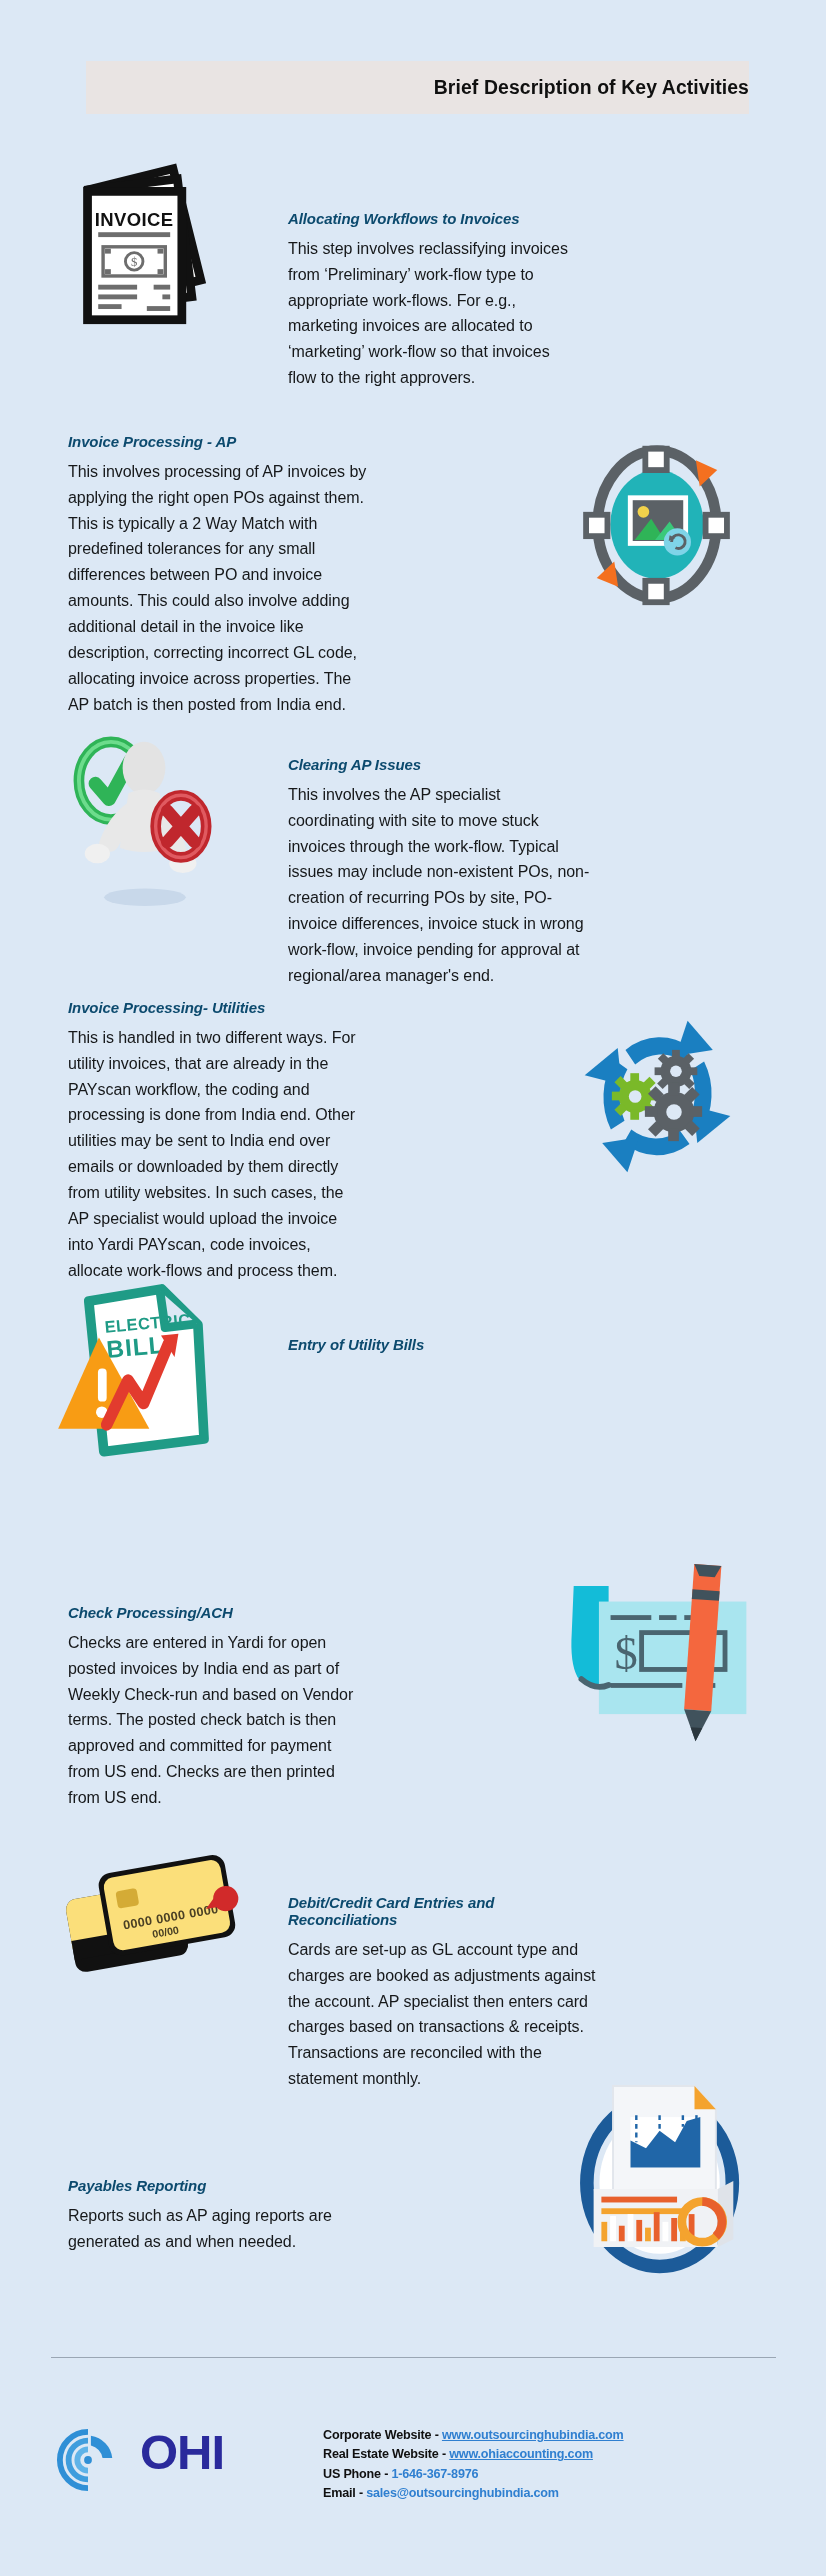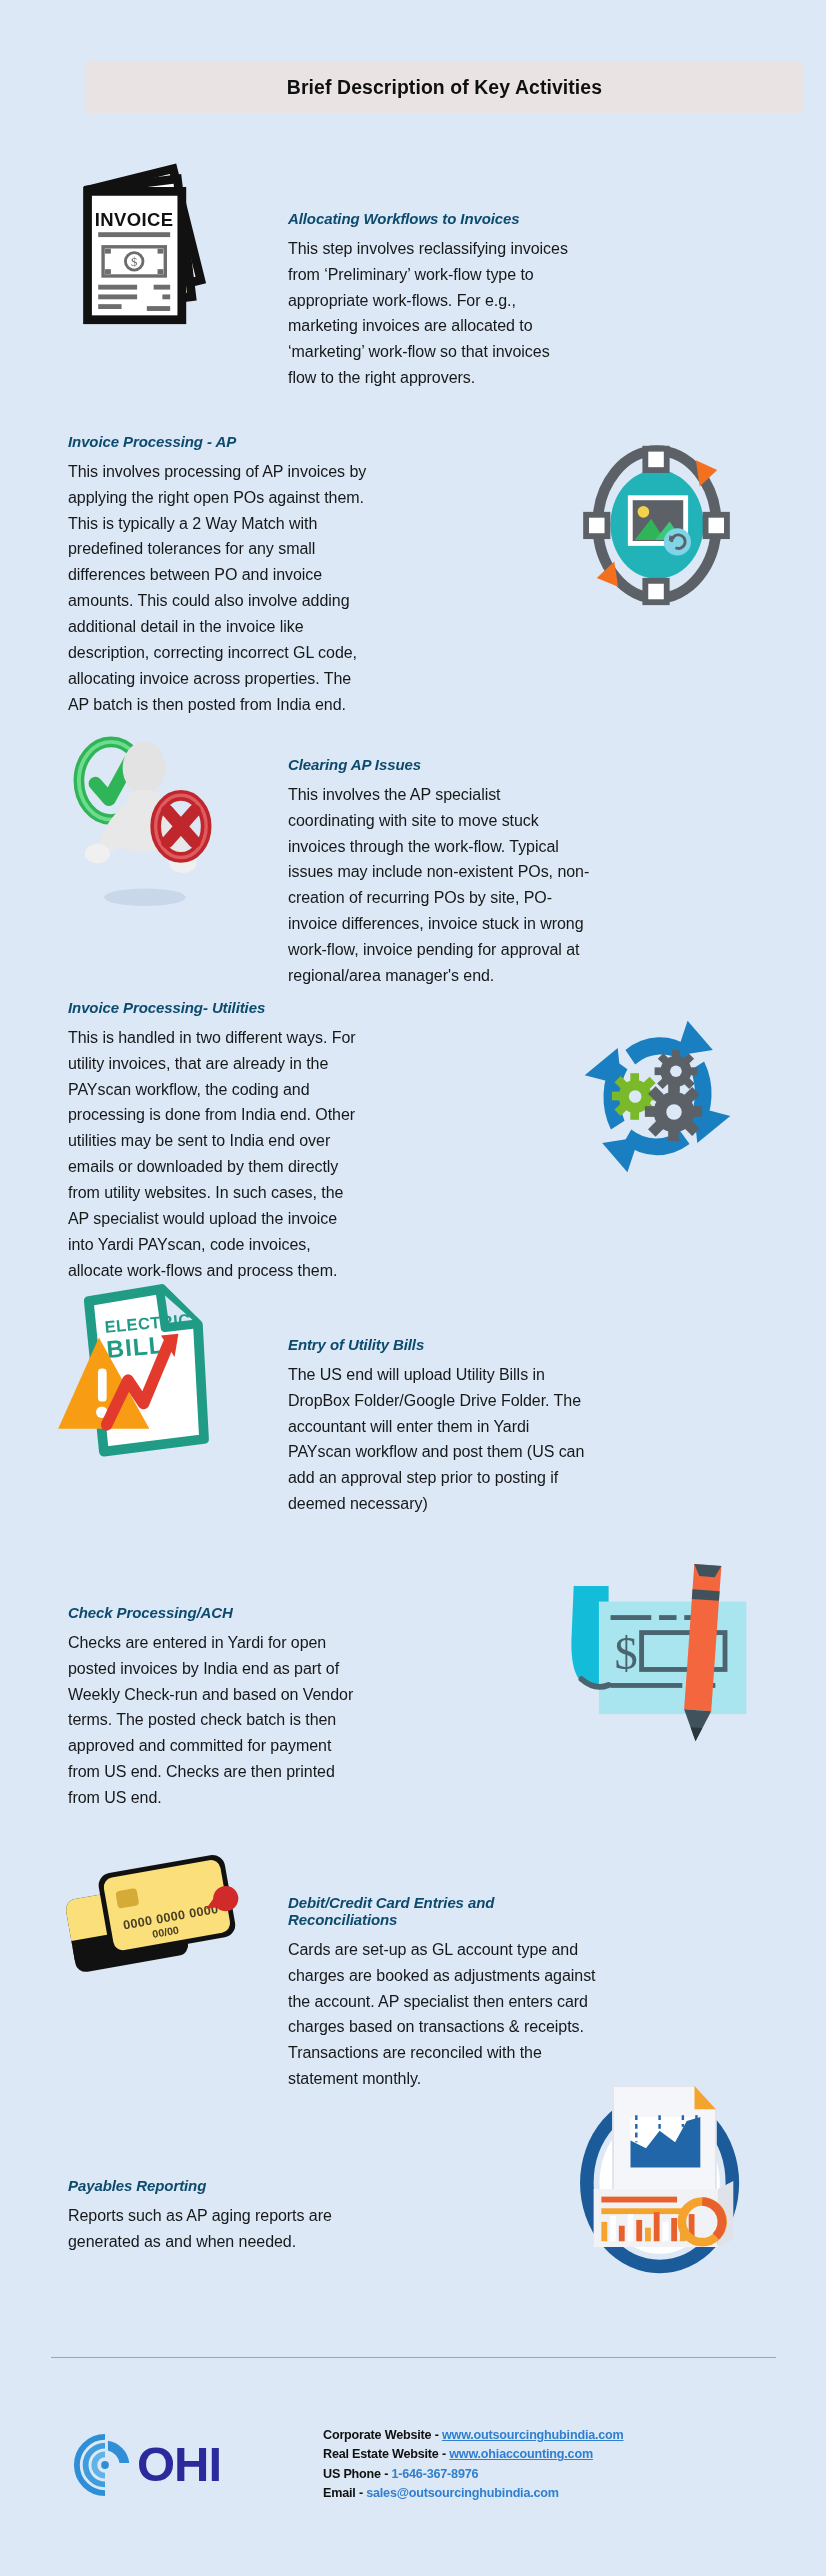--- a/index.html
+++ b/index.html
@@ -8,23 +8,23 @@
     background:#dce8f5;
     font-family:"Liberation Sans", sans-serif;
     color:#1a1a1a;
     overflow:hidden;
     position:relative;
   }
   .page { position:relative; width:826px; height:2576px; }
 
   
   .header-band {
-    position:absolute; left:86px; top:61px; width:717px; height:53px;
+    position:absolute; left:86px; top:61px; width:663px; height:53px;
     background:#e9e4e3;
-    display:flex; align-items:center; justify-content:center;
+    display:flex; align-items:center; justify-content:flex-end;
   }
   .header-title {
     font-size:19.4px; font-weight:bold; letter-spacing:0.1px;
     color:#101010; font-family:"Liberation Sans", sans-serif;
   }
 
   
   .section { position:absolute; }
   .sec-text { position:absolute; }
   .sec-title {
@@ -36,22 +36,22 @@
     letter-spacing:-0.05px;
   }
   .art { position:absolute; }
 
   
   .footer-rule {
     position:absolute; left:51px; top:2357px; width:725px; height:1px;
     background:#9aa6b4;
   }
   .footer { position:absolute; left:0; top:2372px; width:826px; height:194px; }
-  .logo-wrap { position:absolute; left:73px; top:56px; width:204px; height:73px;
-               display:flex; align-items:center; }
+  .logo-wrap { position:absolute; left:56px; top:56px; width:204px; height:73px;
+               display:flex; align-items:flex-start;gap:20px; }
   .logo-text {
     font-size:49px; font-weight:bold; color:#2a2a9c; letter-spacing:-1px;
     font-family:"Liberation Sans", sans-serif; line-height:1;
   }
   .contacts { position:absolute; left:323px; top:56px; width:467px; }
   .contact-line {
     font-size:12.6px; font-weight:bold; color:#101010; margin-bottom:5.3px;
     white-space:nowrap; letter-spacing:-0.2px;
   }
   .contact-val { color:#2f7fd0; font-weight:bold; }
@@ -222,21 +222,20 @@
         </g>
         <polygon points="36,56 88,150 -6,150" fill="#f89c14"></polygon>
         <rect x="35" y="88" width="9" height="34" rx="4" fill="#fff"></rect>
         <circle cx="39" cy="133" r="6" fill="#fff"></circle>
         <path d="M 44 146 L 66 100 L 82 124 L 108 62" fill="none" stroke="#e23b2e" stroke-width="12" stroke-linecap="round" stroke-linejoin="round"></path>
         <polygon points="100,54 118,52 114,76" fill="#e23b2e"></polygon>
       </svg>
     </div>
     <div class="sec-text" style="left:288px; top:1336px; width:303px;">
       <div class="sec-title">Entry of Utility Bills</div>
-      <div class="sec-body">The US end will upload Utility Bills in DropBox Folder/Google Drive Folder. The accountant will enter them in Yardi PAYscan workflow and post them (US can add an approval step prior to posting if deemed necessary)</div>
     </div>
   </div>
 
   <div class="section" style="left:0;top:0;">
     <div class="sec-text" style="left:68px; top:1565px; width:292px;margin-top:39px;">
       <div class="sec-title">Check Processing/ACH</div>
       <div class="sec-body">Checks are entered in Yardi for open posted invoices by India end as part of Weekly Check-run and based on Vendor terms. The posted check batch is then approved and committed for payment from US end. Checks are then printed from US end.</div>
     </div>
     <div class="art" style="left:564px; top:1555px;">
       <svg width="194" height="194" viewBox="0 0 200 200">

